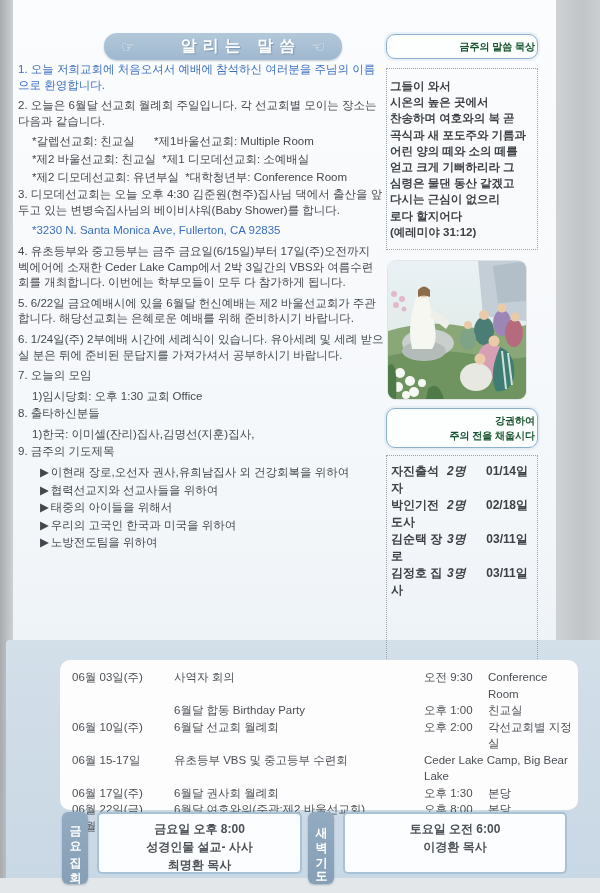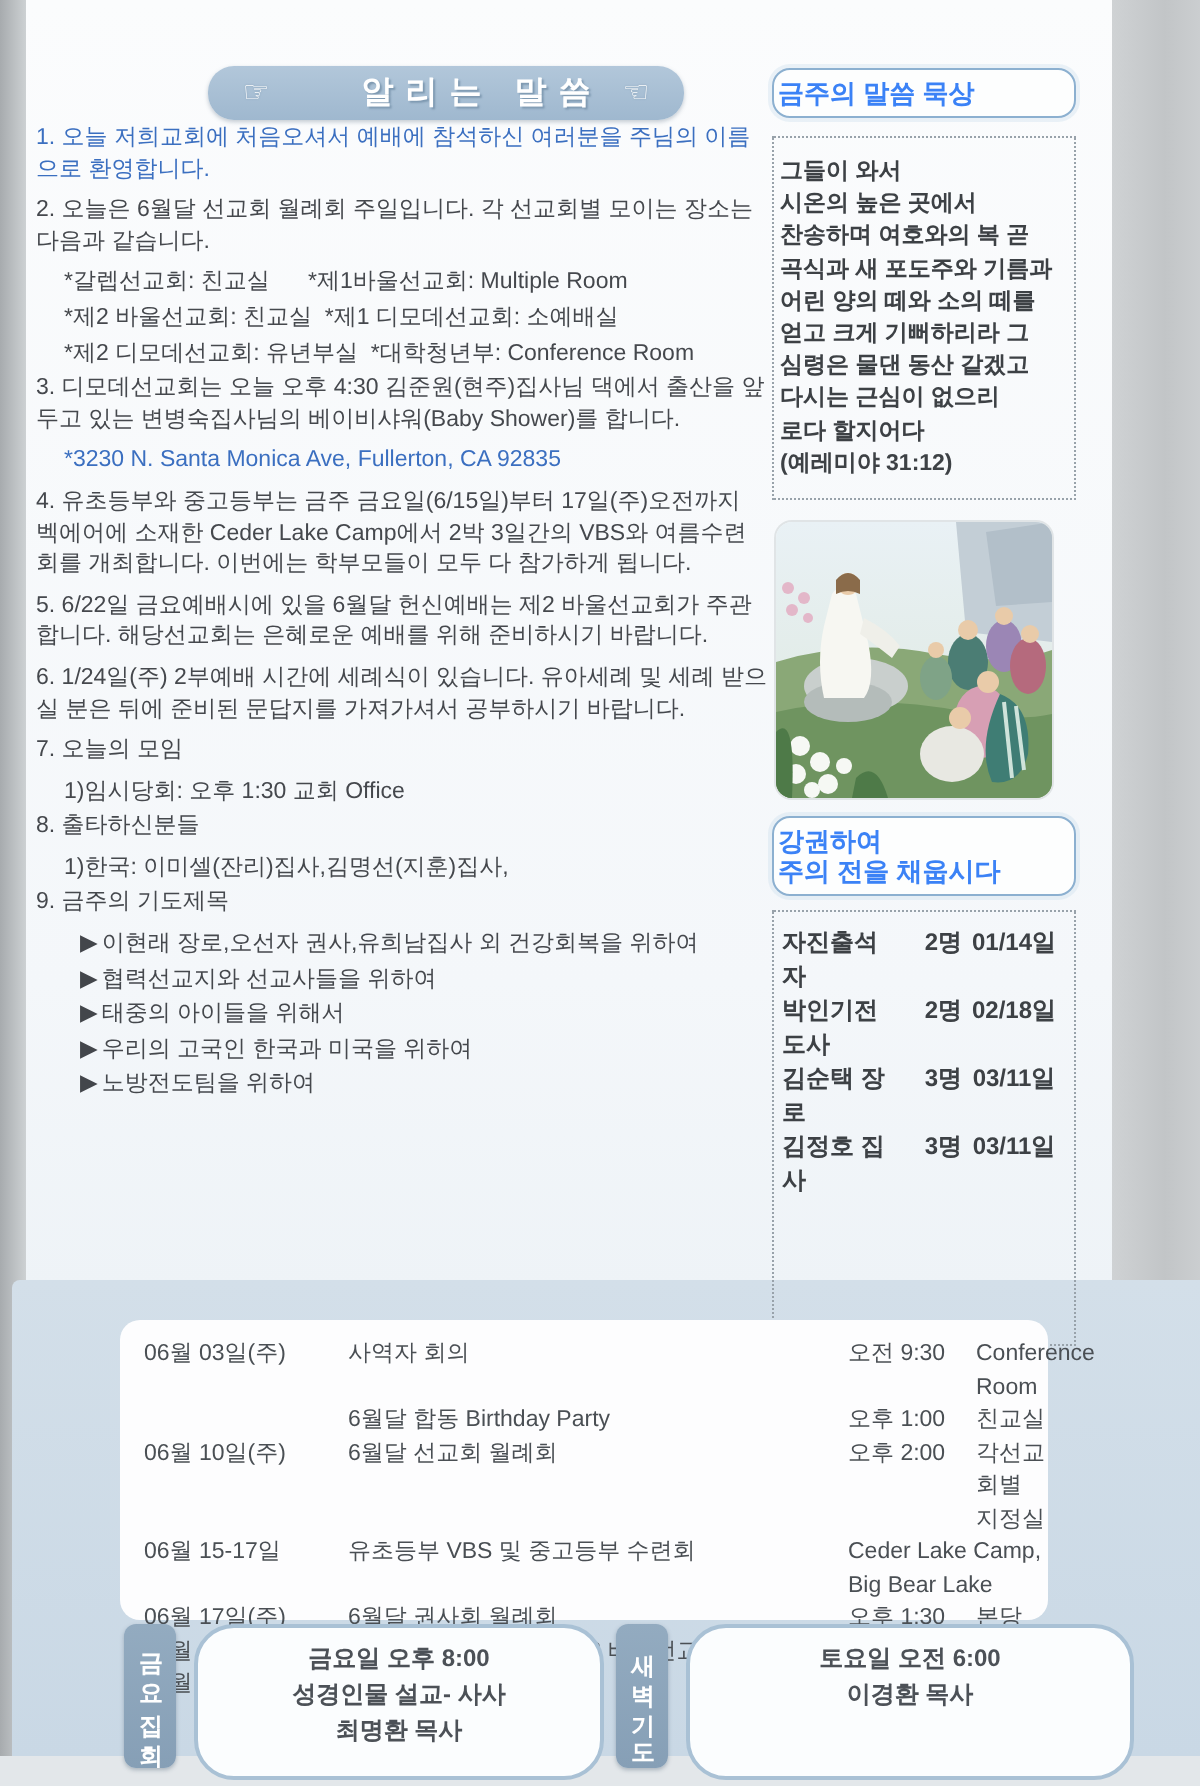--- a/index.html
+++ b/index.html
@@ -29,51 +29,51 @@
   .ann p{margin:0 0 5px 0;}
   .ann .blue{color:#3b6fc0;}
   .ann .sub{padding-left:14px;white-space:pre-wrap;margin:0 0 2px 0;}
   .ann .addr{padding-left:14px;color:#3b6fc0;margin:0 0 5px 0;}
   .ann .bullet{padding-left:22px;margin:0 0 2px 0;}
   .ann .tri{margin-right:2px;color:#43464b;}
 
   
   .rcol{position:absolute;left:386px;top:34px;width:152px;}
   .titlebox{border:1.5px solid #8cb0d0;border-radius:9px;background:#fdfefe;
-        color:#3b82f6;font-weight:bold;text-align:left;font-size:13px;
+        color:#14532d;font-weight:bold;text-align:right;font-size:10px;
         padding:4px 2px;line-height:15px;white-space:pre-line;
         box-shadow:0 0 0 2px rgba(200,220,235,.35);}
   .versebox{margin-top:9px;border:1px dotted #98a2aa;padding:9px 3px;
         font-size:11.5px;line-height:16.2px;color:#3d4145;
         white-space:pre-line;font-weight:bold;}
   .pic{margin-top:11px;width:138px;height:138px;border-radius:8px;overflow:hidden;
         margin-left:2px;box-shadow:0 0 0 1px #e0e4e6;}
   .pic svg{display:block;width:100%;height:100%;}
   .invite-title{margin-top:9px;}
   .attbox{margin-top:7px;border:1px dotted #98a2aa;height:218px;padding:7px 4px;}
   .irow{display:grid;grid-template-columns:1fr 34px 52px;font-size:12px;
         font-weight:bold;color:#3d4145;line-height:17px;}
-  .irow .cnt{text-align:right;}
+  .irow .cnt{text-align:left;font-style:italic;}
   .irow .dt{text-align:center;}
 
   
-  .sched{position:absolute;left:60px;top:660px;width:464px;height:150px;
+  .sched{position:absolute;left:60px;top:660px;width:518px;height:150px;
         background:#fdfdfe;border-radius:10px;padding:9px 0 0 12px;}
   .srow{display:grid;grid-template-columns:102px 250px 64px 1fr;
         font-size:11.5px;color:#4a4f54;line-height:16.5px;}
   .srow .span34{grid-column:3/5;}
 
   
   .vtab{position:absolute;width:26px;height:72px;background:linear-gradient(180deg,#93abc0,#869fb6);
         border-radius:6px;color:#ffffff;font-size:12px;font-weight:bold;
         writing-mode:vertical-rl;text-orientation:upright;letter-spacing:3px;
         display:flex;align-items:center;justify-content:center;
         box-shadow:0 1px 2px rgba(80,100,120,.4);}
-  .mbox{position:absolute;height:78px;background:#fbfdfe;border:2px solid #a9c1d5;
-        border-radius:20px;text-align:center;font-size:12px;color:#4c5157;
+  .mbox{position:absolute;height:62px;background:#fbfdfe;border:2px solid #a9c1d5;
+        border-radius:5px;text-align:center;font-size:12px;color:#4c5157;
         padding-top:6px;line-height:18px;font-weight:bold;}
   #friday-tab{left:62px;top:812px;}
   #friday-box{left:97px;top:812px;width:205px;}
   #dawn-tab{left:308px;top:812px;}
   #dawn-box{left:343px;top:812px;width:224px;}
 </style>
 </head>
 <body>
 
 <div class="page">

